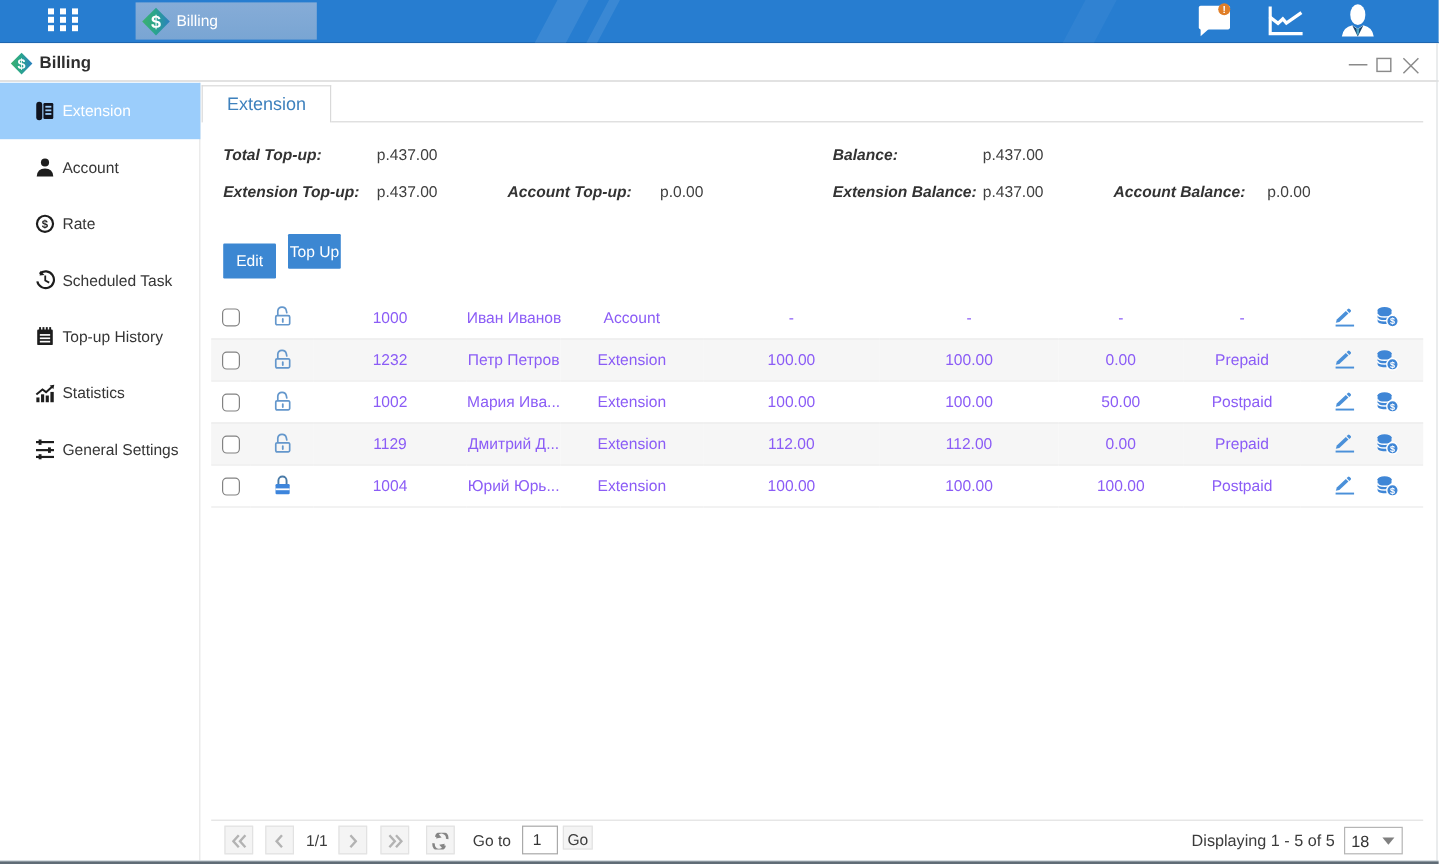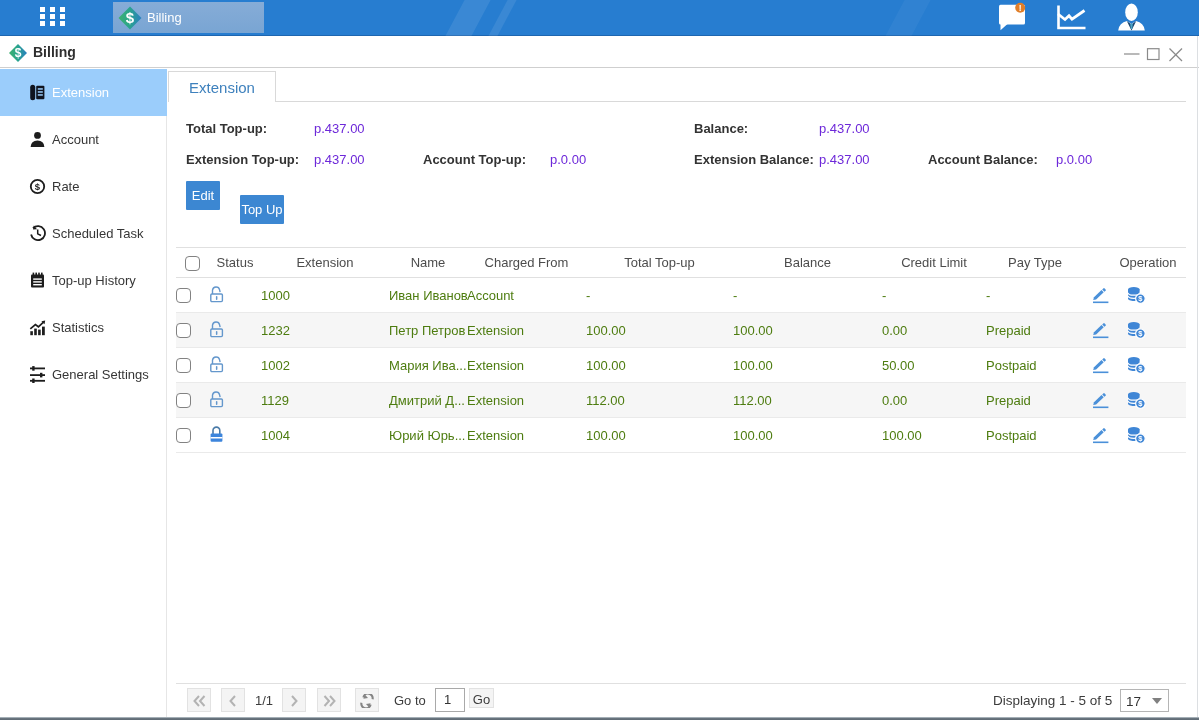--- a/index.html
+++ b/index.html
@@ -21,28 +21,28 @@
 .sidebar{position:absolute;left:0;top:69px;width:167px;height:648px;background:#fff;border-right:1px solid #e6e6e6;}
 .sitem{position:relative;width:167px;height:47px;}
 .sitem .lbl{position:absolute;left:52px;top:16px;font-size:13px;color:#363636;}
 .sitem .ic{position:absolute;left:29px;top:15px;width:17px;height:17px;}
 .sitem.sel{background:#9bcdfb;}
 .sitem.sel .lbl{color:#fff;}
 
 .content{position:absolute;left:168px;top:69px;width:1031px;height:648px;background:#fff;}
 .tab{position:absolute;left:0;top:2px;width:108px;height:31px;border:1px solid #d9d9d9;border-bottom:none;background:#fff;text-align:center;line-height:31px;font-size:15px;color:#3e81bd;}
 .tabline{position:absolute;left:108px;top:32px;width:910px;height:1px;background:#d9d9d9;}
-.sl{position:absolute;font-size:13px;color:#333;font-weight:bold;white-space:nowrap;}
-.sv{position:absolute;font-size:13px;color:#6d28d9;white-space:nowrap;}
+.sl{position:absolute;font-size:13px;color:#333;font-weight:bold;white-space:nowrap;font-style:italic;}
+.sv{position:absolute;font-size:13px;color:#404040;white-space:nowrap;}
 .btn{position:absolute;height:29px;background:#3c87d2;color:#fff;font-size:13px;border-radius:1px;text-align:center;line-height:29px;}
 
 .tbl{position:absolute;left:8px;top:178px;width:1010px;}
 table{border-collapse:collapse;width:1010px;table-layout:fixed;}
 th{height:30px;font-size:13px;font-weight:normal;color:#4c4c4c;border-top:1px solid #e0e0e0;border-bottom:1px solid #e0e0e0;text-align:center;}
-td{height:35px;font-size:13px;color:#4d7c0f;border-bottom:1px solid #eaeaea;text-align:left;vertical-align:middle;white-space:nowrap;}
+td{height:35px;font-size:13px;color:#8b5cf6;border-bottom:1px solid #eaeaea;text-align:center;vertical-align:middle;white-space:nowrap;}
 tr.alt td{background:#f6f6f6;}
 .cb{display:inline-block;width:15px;height:15px;border:1.5px solid #828282;border-radius:4px;vertical-align:middle;background:#fff;}
 .opcell svg{vertical-align:middle;}
 td.opcell{padding-left:8px;}
 
 .pager{position:absolute;left:8px;top:614px;width:1010px;height:34px;border-top:1px solid #e0e0e0;}
 .pbtn{position:absolute;top:4px;width:24px;height:24px;background:#f4f4f4;border:1px solid #e2e2e2;text-align:center;color:#b3b3b3;font-size:15px;line-height:22px;}
 .ptext{position:absolute;top:9px;font-size:13px;color:#3c3c3c;}
 .goto-input{position:absolute;left:259px;top:4px;width:30px;height:24px;border:1px solid #a9a9a9;background:#fff;font-size:13px;color:#333;text-align:left;padding-left:8px;line-height:22px;}
 .gobtn{position:absolute;left:293px;top:4px;width:25px;height:20px;background:#f4f4f4;border:1px solid #e2e2e2;text-align:center;font-size:13px;color:#3c3c3c;line-height:22px;}
@@ -221,49 +221,37 @@
     <span class="sl" style="left:526px;top:52px;">Balance:</span>
     <span class="sv" style="left:651px;top:52px;">p.437.00</span>
     <span class="sl" style="left:18px;top:83px;">Extension Top-up:</span>
     <span class="sv" style="left:146px;top:83px;">p.437.00</span>
     <span class="sl" style="left:255px;top:83px;">Account Top-up:</span>
     <span class="sv" style="left:382px;top:83px;">p.0.00</span>
     <span class="sl" style="left:526px;top:83px;">Extension Balance:</span>
     <span class="sv" style="left:651px;top:83px;">p.437.00</span>
     <span class="sl" style="left:760px;top:83px;">Account Balance:</span>
     <span class="sv" style="left:888px;top:83px;">p.0.00</span>
-    <div class="btn" style="left:18px;top:112px;width:34px;">Edit</div>
+    <div class="btn" style="left:18px;top:134px;width:44px;">Edit</div>
     <div class="btn" style="left:72px;top:126px;width:44px;">Top Up</div>
     <div class="tbl">
       <table>
         <colgroup>
           <col style="width:33px">
             <col style="width:52px">
             <col style="width:128px">
             <col style="width:78px">
             <col style="width:119px">
             <col style="width:147px">
             <col style="width:149px">
             <col style="width:104px">
             <col style="width:98px">
             <col style="width:102px">
         </colgroup>
         <tbody>
-            <tr>
-          <th><span class="cb"></span></th>
-              <th>Status</th>
-              <th>Extension</th>
-              <th>Name</th>
-              <th>Charged From</th>
-              <th>Total Top-up</th>
-              <th>Balance</th>
-              <th>Credit Limit</th>
-              <th>Pay Type</th>
-              <th style="padding-left:26px">Operation</th>
-        </tr>
         <tr>
           <td><span class="cb"></span></td>
           <td><svg width="15" height="19" viewBox="0 0 15 19">
                   <rect x="1.8" y="10" width="11.6" height="7.6" rx="1.1" stroke="#6497cc" stroke-width="1.4" fill="none"></rect>
                   <path d="M3.5 10 V6.1 A3.6 3.6 0 0 1 10.6 5.8 L11.1 8.2" fill="none" stroke="#6497cc" stroke-width="1.4"></path>
                   <rect x="6.9" y="12" width="1.5" height="4" rx="0.75" fill="#6497cc"></rect>
                 </svg></td>
           <td>1000</td>
               <td>Иван Иванов</td>
               <td>Account</td>
@@ -423,20 +411,20 @@
             </g>
             <path d="M5.6 0.2 L4.4 4.8 L9 4 Z" fill="#858585"></path>
             <path d="M10.4 13.8 L11.6 9.2 L7 10 Z" fill="#858585"></path>
           </svg>
       </div>
       <span class="ptext" style="left:218px;">Go to</span>
       <div class="goto-input">1</div>
       <div class="gobtn">Go</div>
       <span class="disp">Displaying 1 - 5 of 5</span>
       <div class="dd">
-          <span class="num">17</span>
+          <span class="num">18</span>
           <span class="car"></span>
         </div>
     </div>
   </div>
   <div style="position:absolute;right:1px;top:36px;bottom:3px;width:1px;background:#dcdfe2;"></div>
   <div class="bstrip"></div>
 </div>
 
 </body></html>

